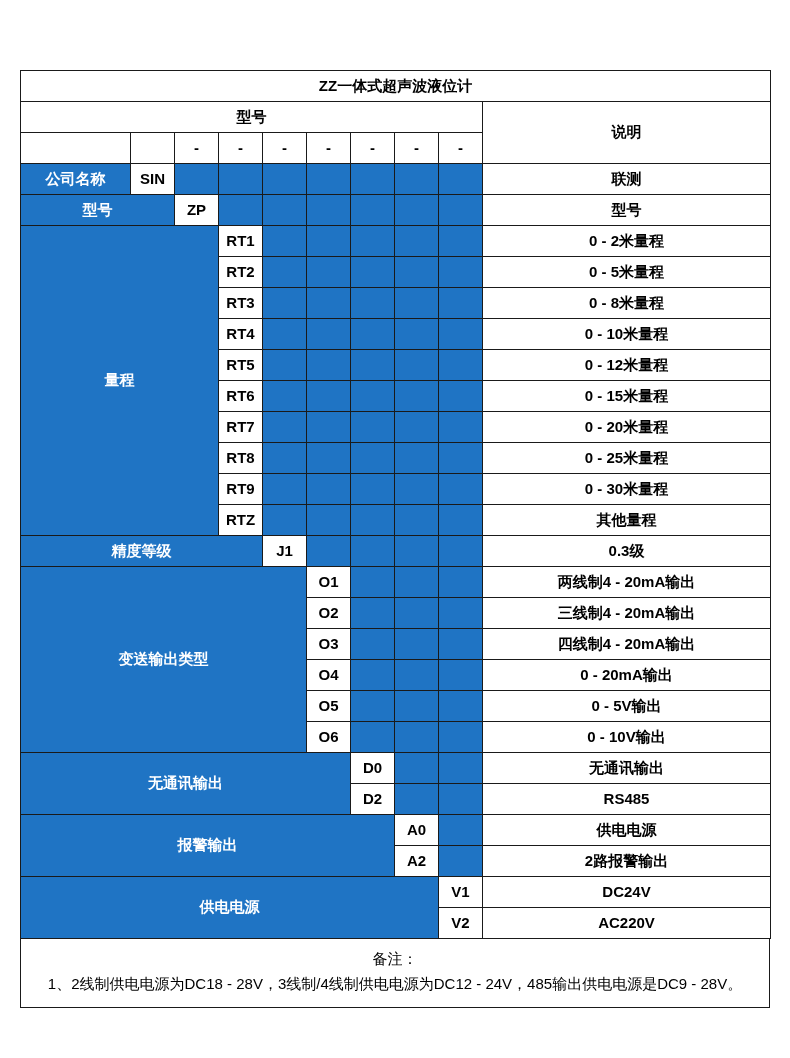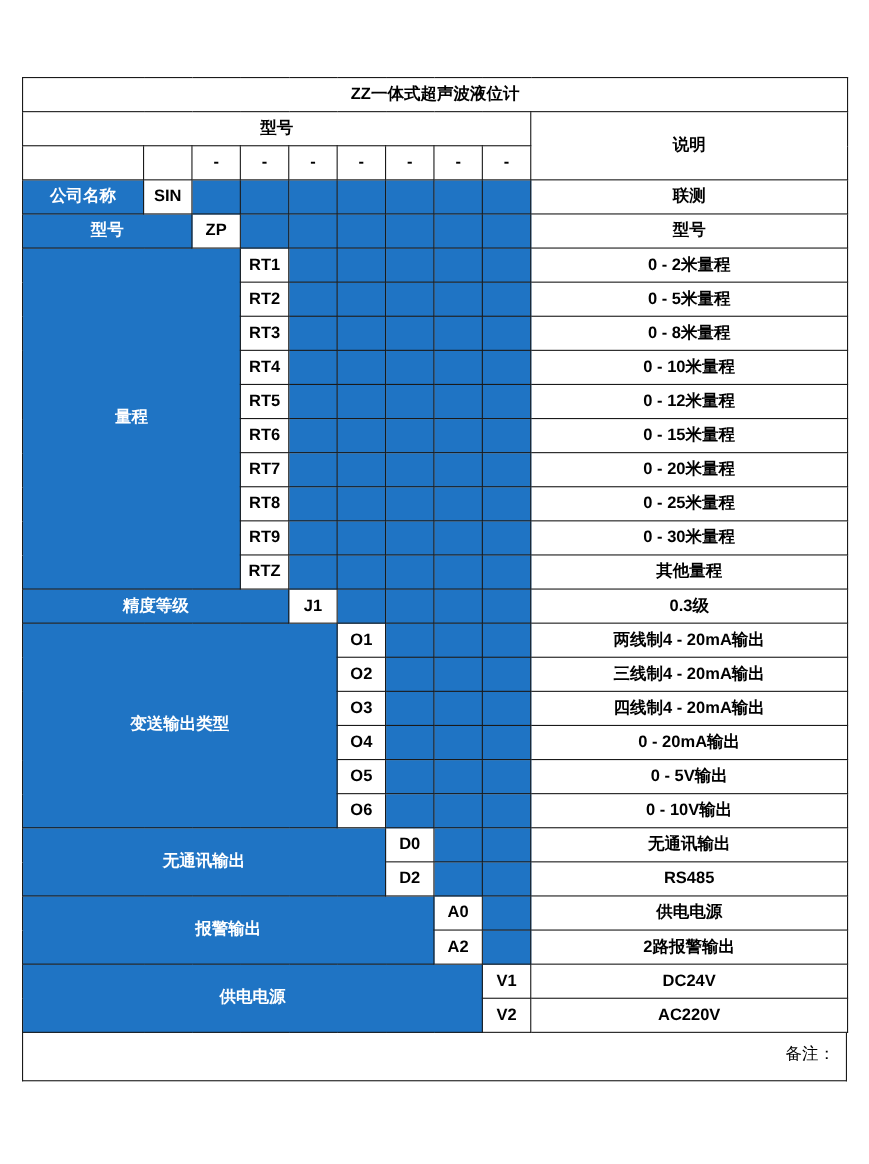--- a/index.html
+++ b/index.html
@@ -70,21 +70,21 @@
     margin-left: 16px;
   }
   .notes {
     width: 750px;
     box-sizing: border-box;
     border: 1px solid #1a1a1a;
     border-top: none;
     padding: 8px 10px 10px 10px;
     font-size: 15px;
     line-height: 1.65;
-    text-align: right;
+    text-align: center;
   }
   .notes div {
     margin: 0;
   }
 </style>
 </head>
 <body>
 
 <div class="page">
 
@@ -328,15 +328,16 @@
       </tr>
       <tr>
         <td class="code">V2</td>
         <td class="desc">AC220V</td>
       </tr>
     </tbody>
   </table>
 
   <div class="notes">
     <div>备注：</div>
+    <div>1、2线制供电电源为DC18 - 28V，3线制/4线制供电电源为DC12 - 24V，485输出供电电源是DC9 - 28V。</div>
   </div>
 
 </div>
 
 </body></html>

